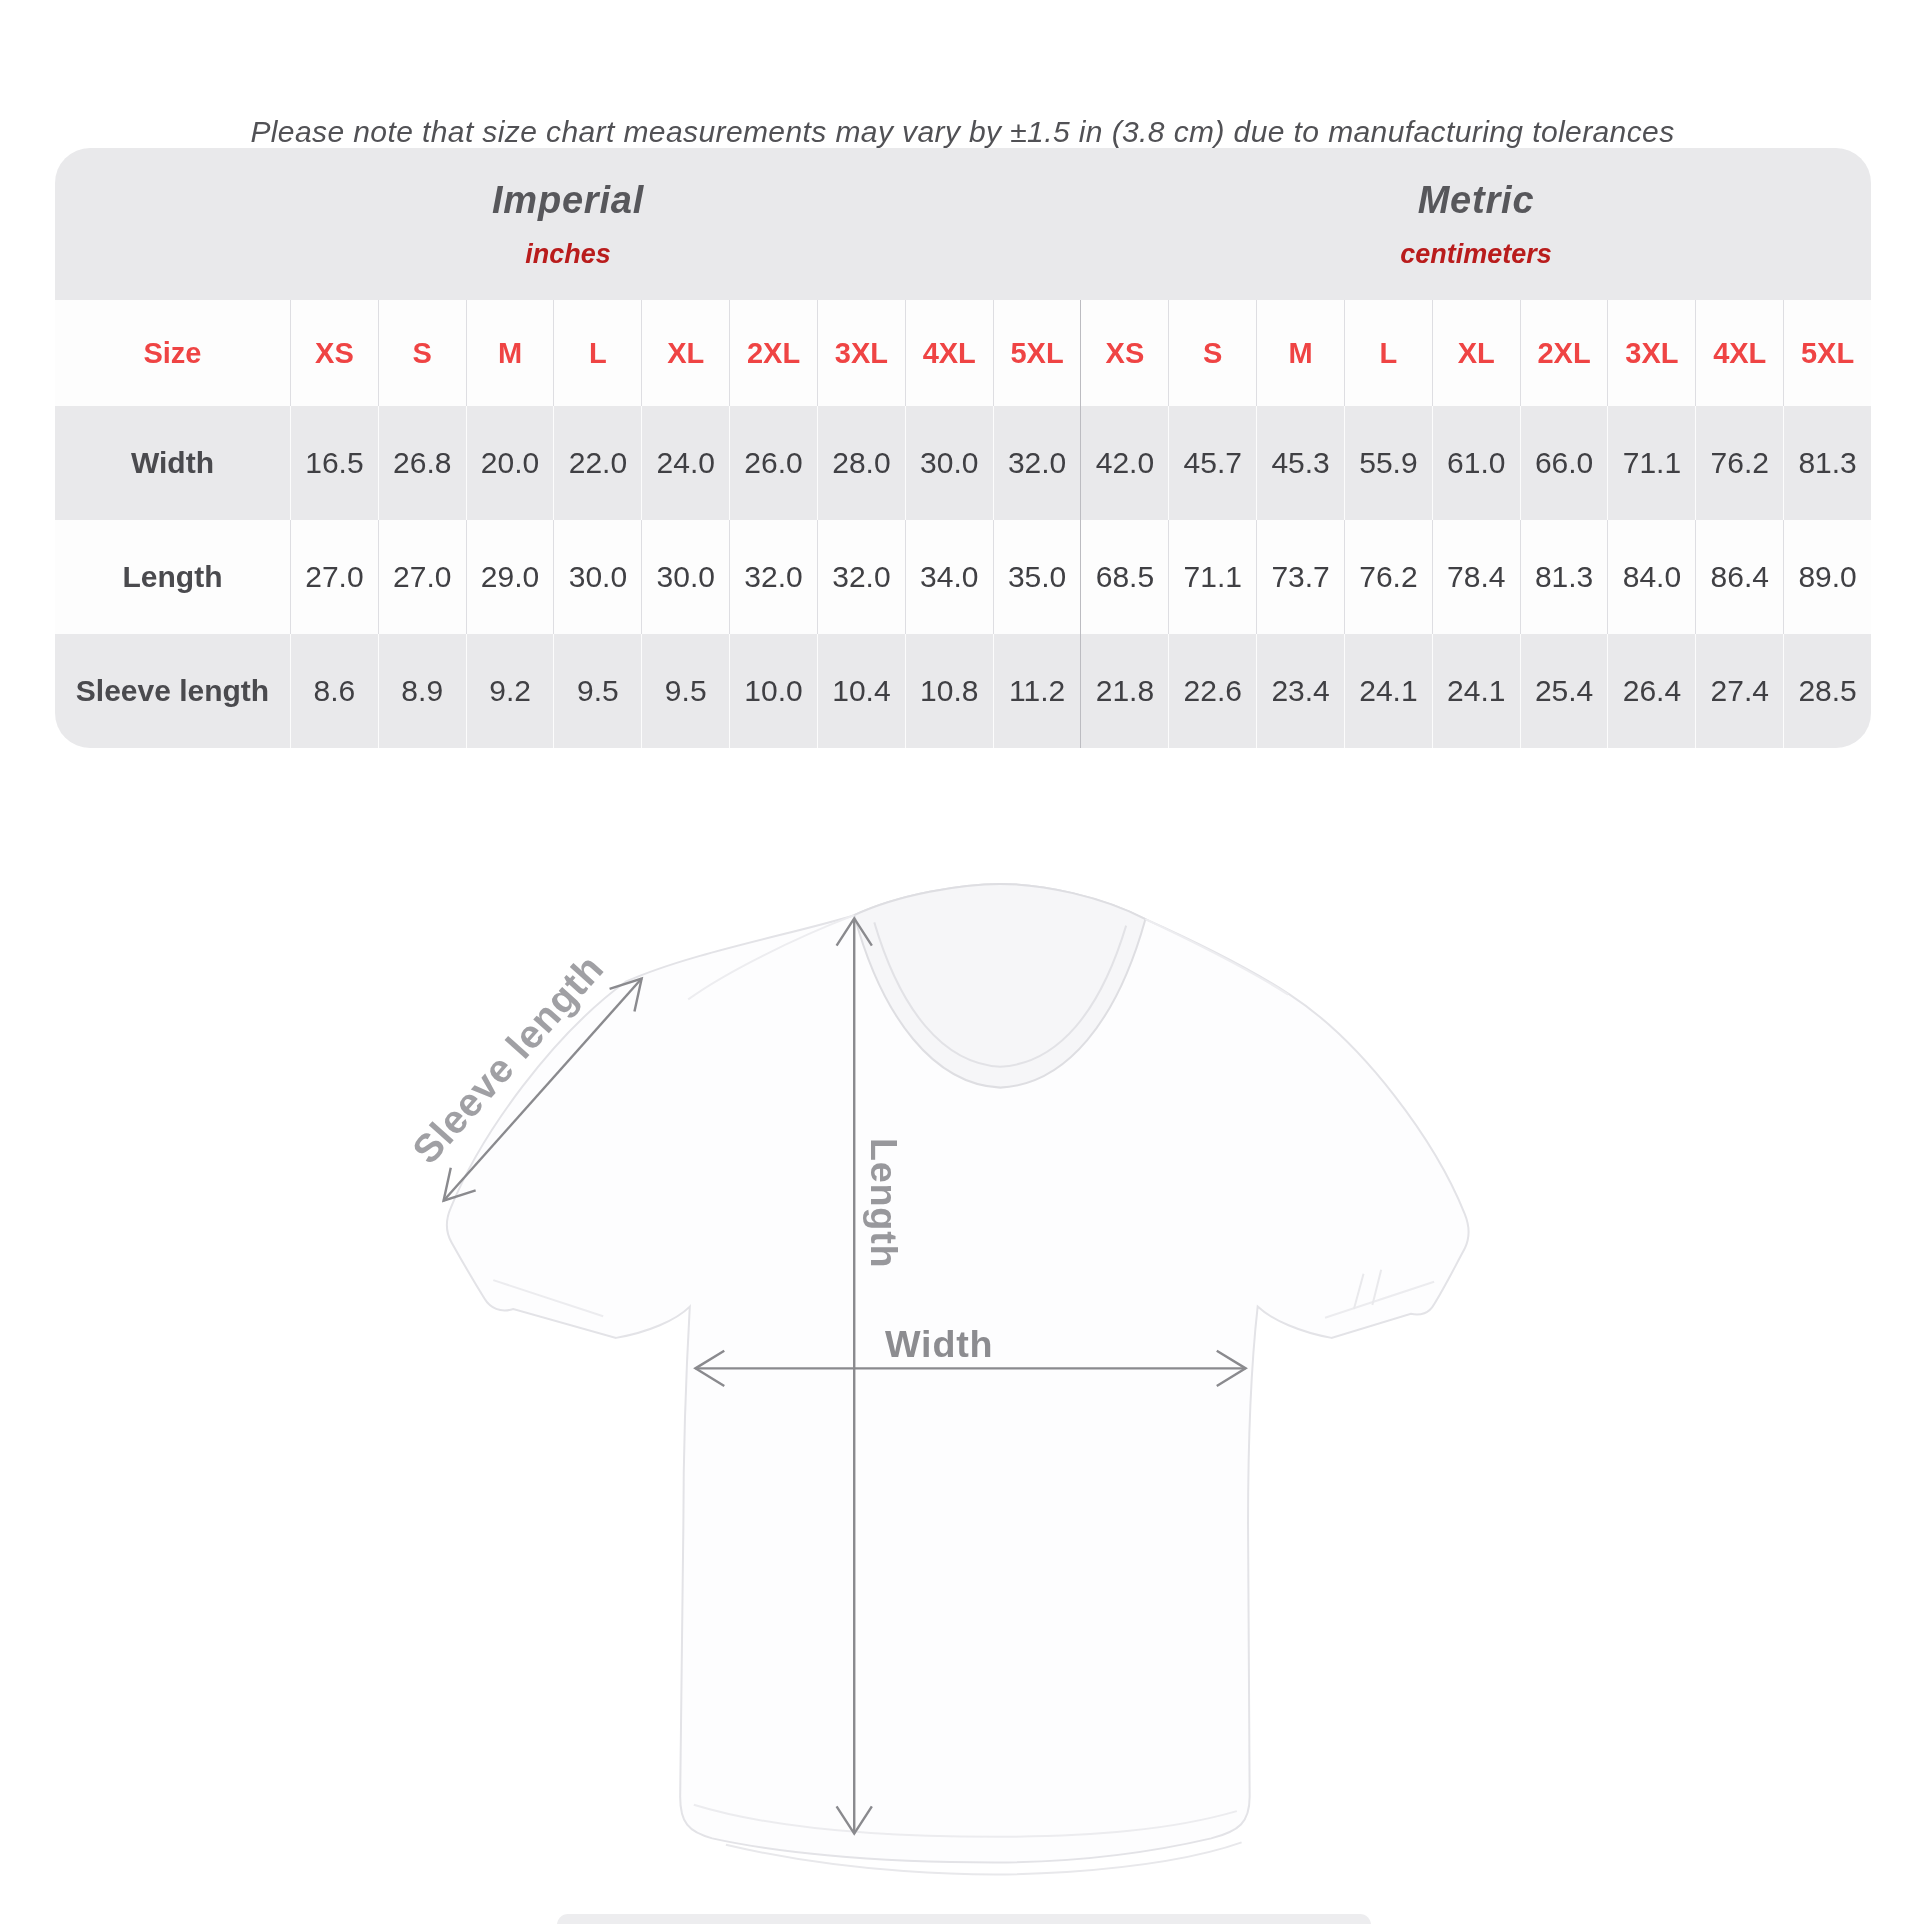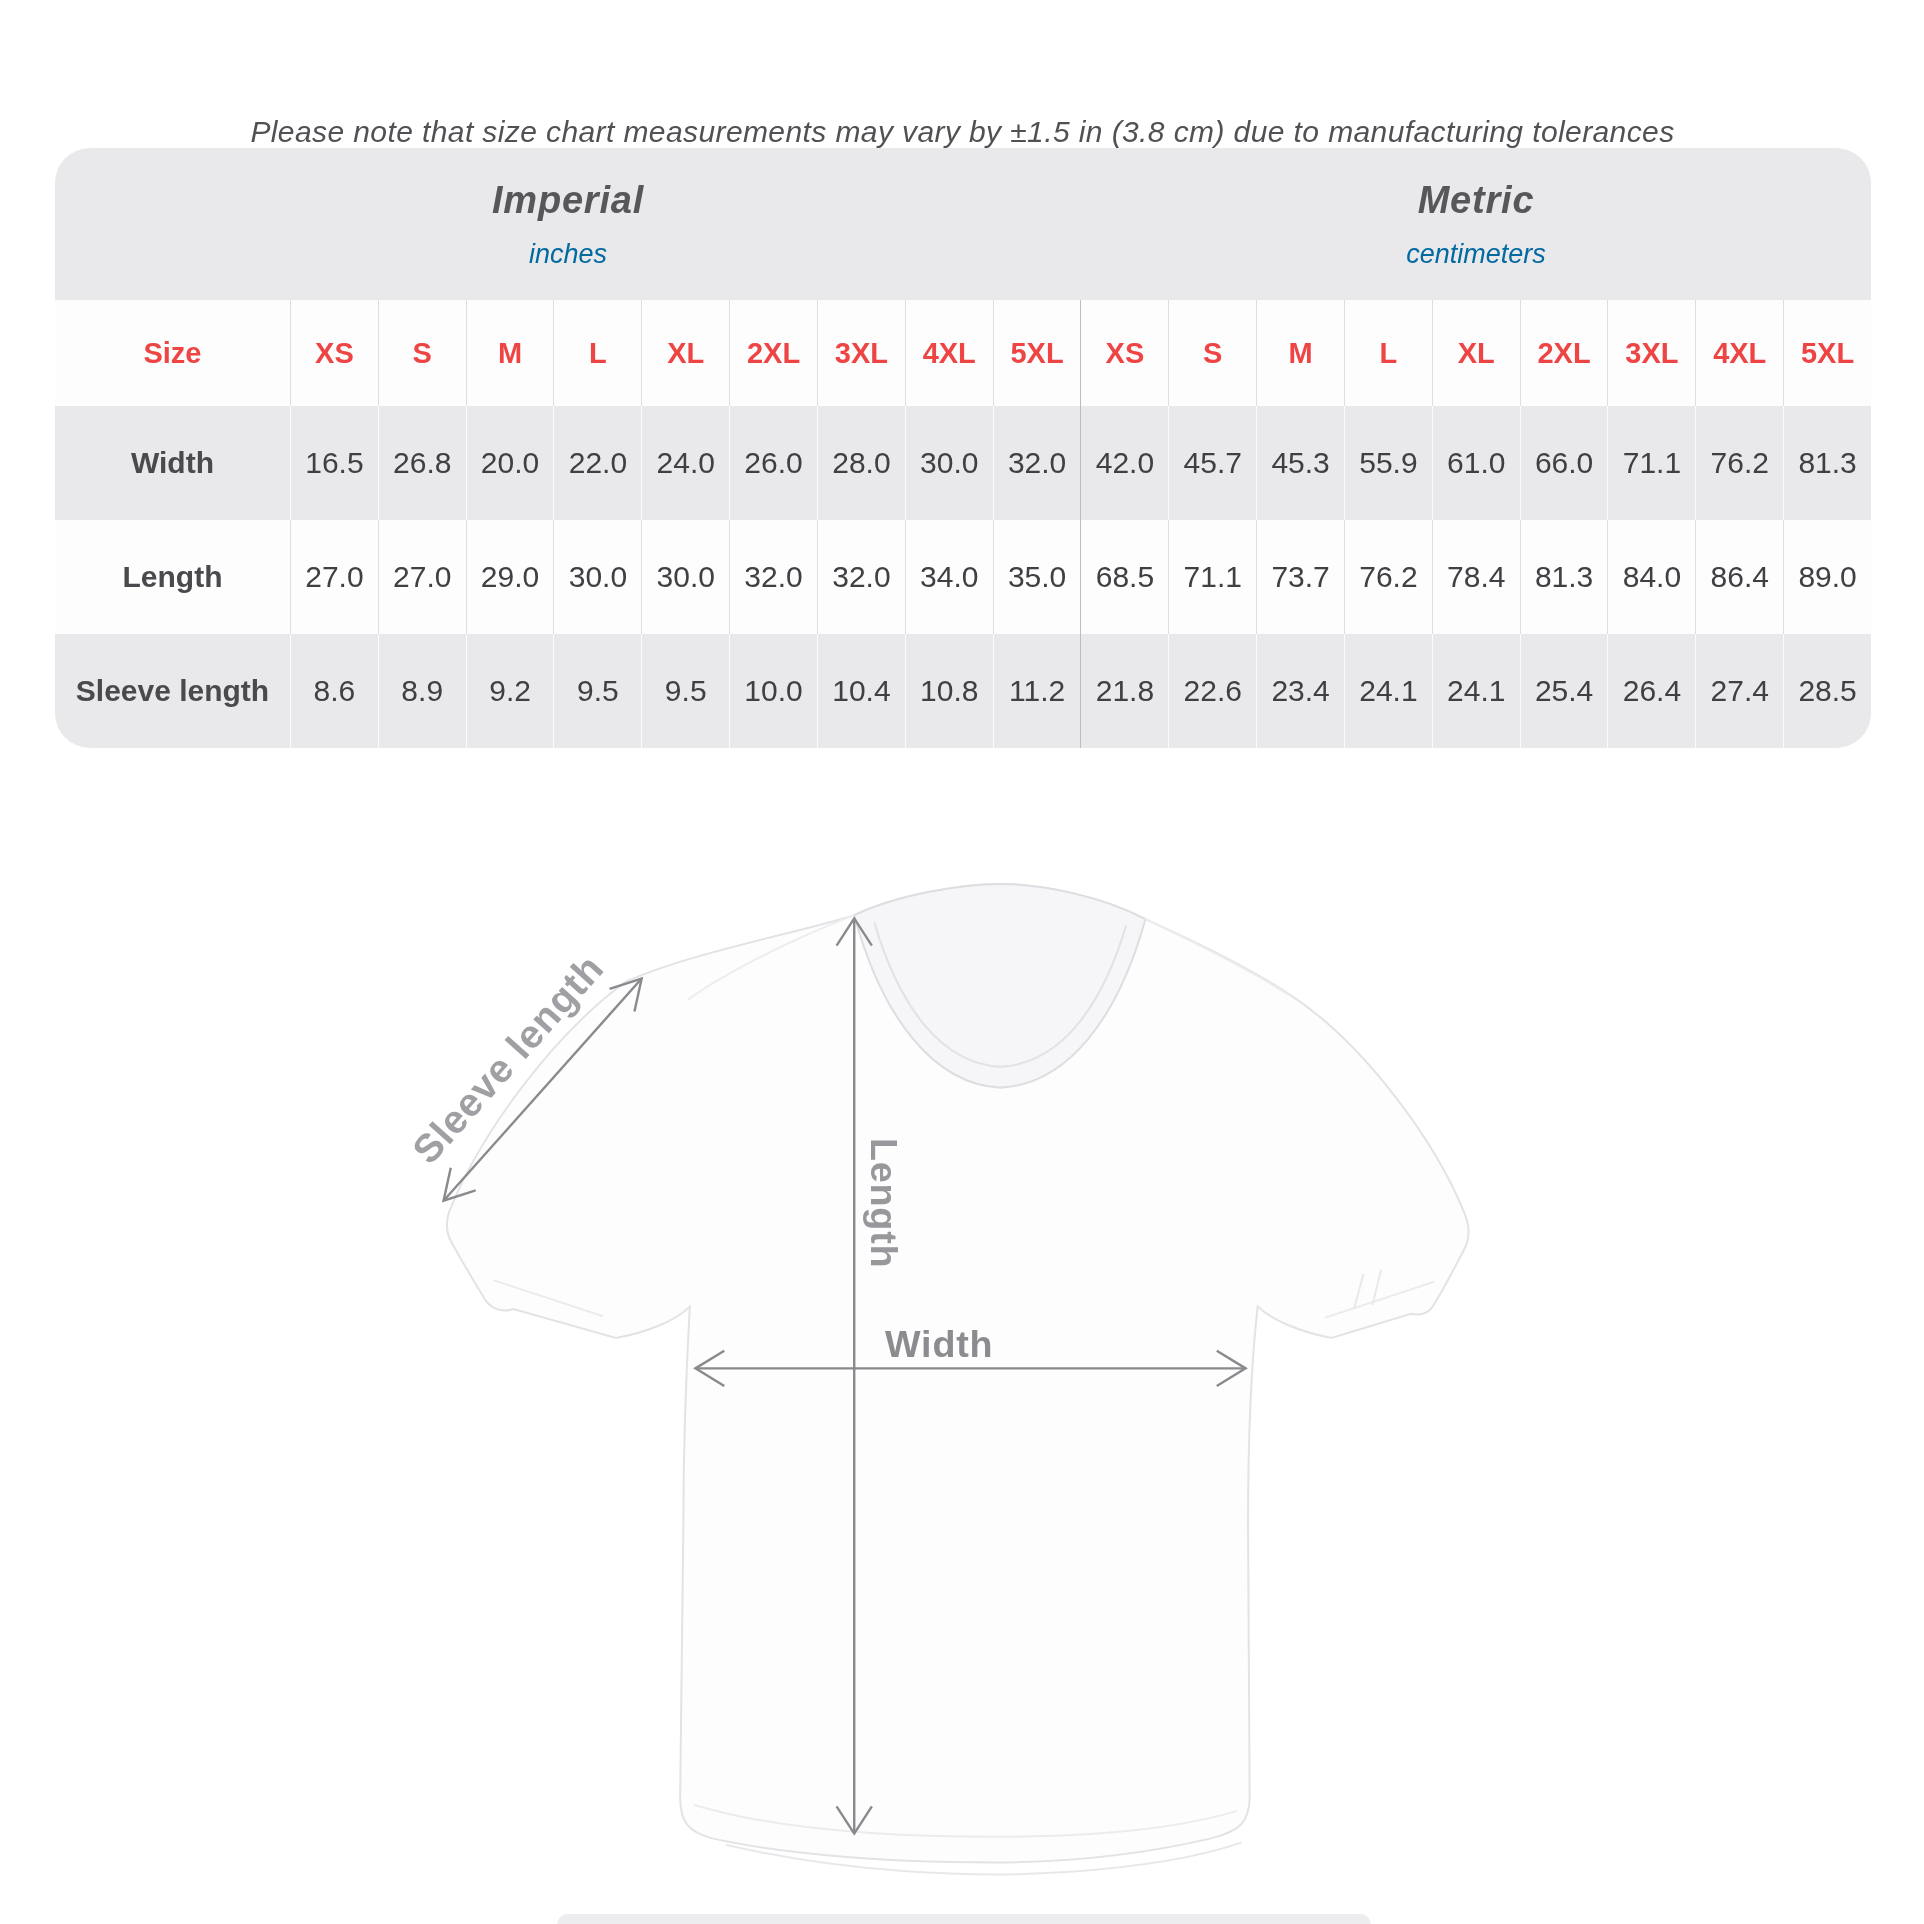--- a/index.html
+++ b/index.html
@@ -16,21 +16,21 @@
   
   .size-table{
     position:absolute;left:55px;top:148px;width:1816px;height:600px;
     border-radius:35px;overflow:hidden;background:#fdfdfd;
   }
   .unit-header{height:152px;background:#e9e9eb;display:flex;}
   .unit-pane{display:flex;flex-direction:column;align-items:center;justify-content:center;gap:17px;}
   .unit-pane.imperial{width:56.5%;}
   .unit-pane.metric{width:43.5%;}
   .unit-name{font-style:italic;font-weight:700;font-size:38px;color:#57575b;letter-spacing:0.8px;}
-  .unit-sub{font-style:italic;font-weight:400;font-size:27px;color:#0369a1;}
+  .unit-sub{font-style:italic;font-weight:700;font-size:27px;color:#b91c1c;}
   .trow{display:grid;grid-template-columns:12.94% repeat(18,1fr);}
   .trow.size-row{height:106px;background:#fdfdfd;--div:#dedee2;}
   .trow.data{height:114px;}
   .trow.gray{background:#e9e9eb;--div:rgba(255,255,255,.85);}
   .trow.white{background:#fdfdfd;--div:#dedee2;}
   .cell{
     display:flex;align-items:center;justify-content:center;
     font-size:30px;color:#404044;white-space:nowrap;
   }
   .cell + .cell{border-left:1.6px solid var(--div);}

